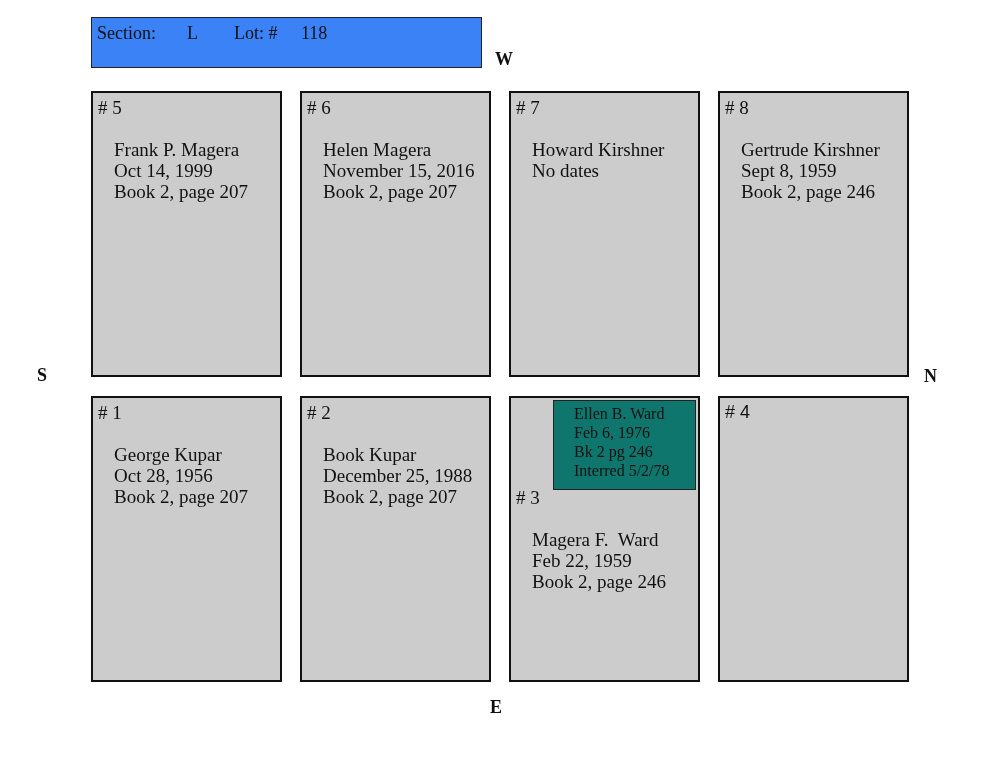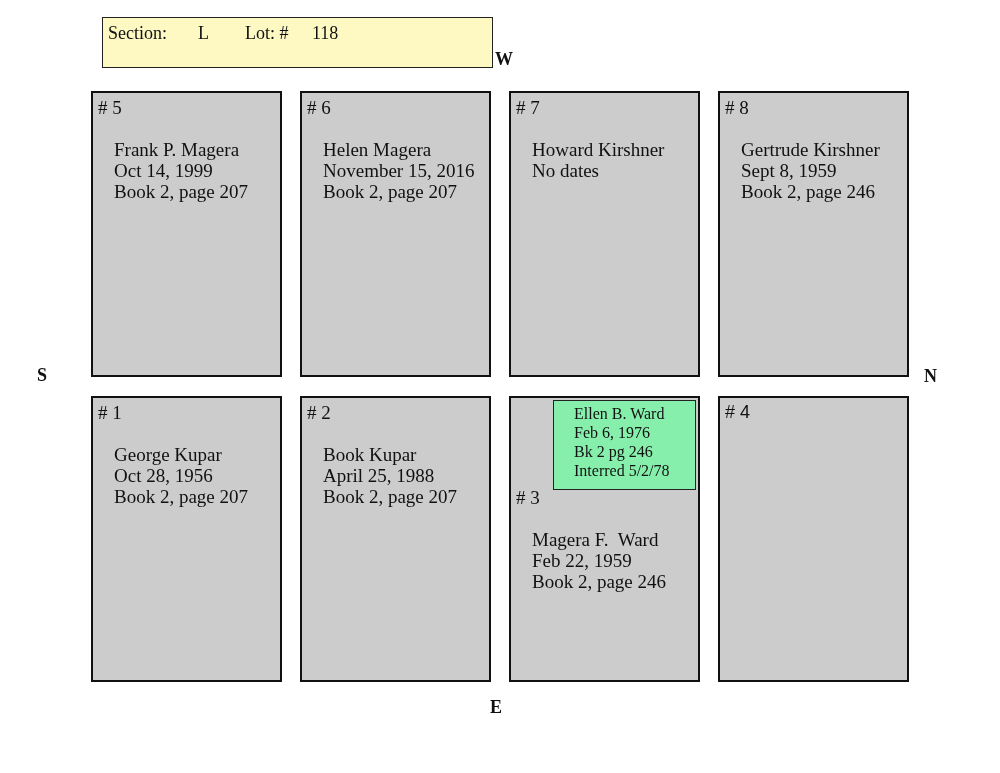--- a/index.html
+++ b/index.html
@@ -1,28 +1,28 @@
 <!DOCTYPE html>
 <html><head>
   <meta charset="utf-8">
   <style>
     html, body { margin:0; padding:0; background:#ffffff; }
     body { width:1000px; height:773px; position:relative; overflow:hidden;
            font-family:"Liberation Serif", "DejaVu Serif", serif; color:#111; }
-    .header-box { position:absolute; left:102px; top:17px; width:389px; height:49px;
-                  border:1.5px solid #222; background:#fef9c3; }
+    .header-box { position:absolute; left:91px; top:17px; width:389px; height:49px;
+                  border:1.5px solid #222; background:#3b82f6; }
     .header-box span { position:absolute; top:5px; font-size:18px; }
     .compass { position:absolute; font-weight:bold; font-size:18px; }
     .plot { position:absolute; width:187px; height:282px; border:2.5px solid #111;
             background:#cccccc; box-sizing:content-box; }
     .plot-inner { position:absolute; left:5px; top:4px; font-size:19px; line-height:21px; }
     .plot-num { display:block; margin-bottom:21px; }
     .line { display:block; white-space:pre;margin-left:16px; }
     .sub-box { position:absolute; left:42px; top:2px; width:141px; height:88px;
-               background:#86efac; border:1.5px solid #222; }
+               background:#0f766e; border:1.5px solid #222; }
     .sub-box .inner { position:absolute; left:4px; top:3px; font-size:16px; line-height:19px; }
     .plot3-main { position:absolute; left:5px; top:89px; font-size:19px; line-height:21px; }
   </style>
 </head>
 <body>
 
 <div class="header-box">
   <span style="left:5px">Section:</span>
   <span style="left:95px">L</span>
   <span style="left:142px">Lot: #</span>
@@ -71,21 +71,21 @@
     <span class="plot-num"># 1</span>
     <span class="line">George Kupar</span>
     <span class="line">Oct 28, 1956</span>
     <span class="line">Book 2, page 207</span>
   </div>
 </div>
 <div class="plot" style="left:300px; top:396px;">
   <div class="plot-inner">
     <span class="plot-num"># 2</span>
     <span class="line">Book Kupar</span>
-    <span class="line">April 25, 1988</span>
+    <span class="line">December 25, 1988</span>
     <span class="line">Book 2, page 207</span>
   </div>
 </div>
 <div class="plot" style="left:509px; top:396px;">
   <div class="sub-box">
     <div class="inner">
       <span class="line">Ellen B. Ward</span>
       <span class="line">Feb 6, 1976</span>
       <span class="line">Bk 2 pg 246</span>
       <span class="line">Interred 5/2/78</span>

